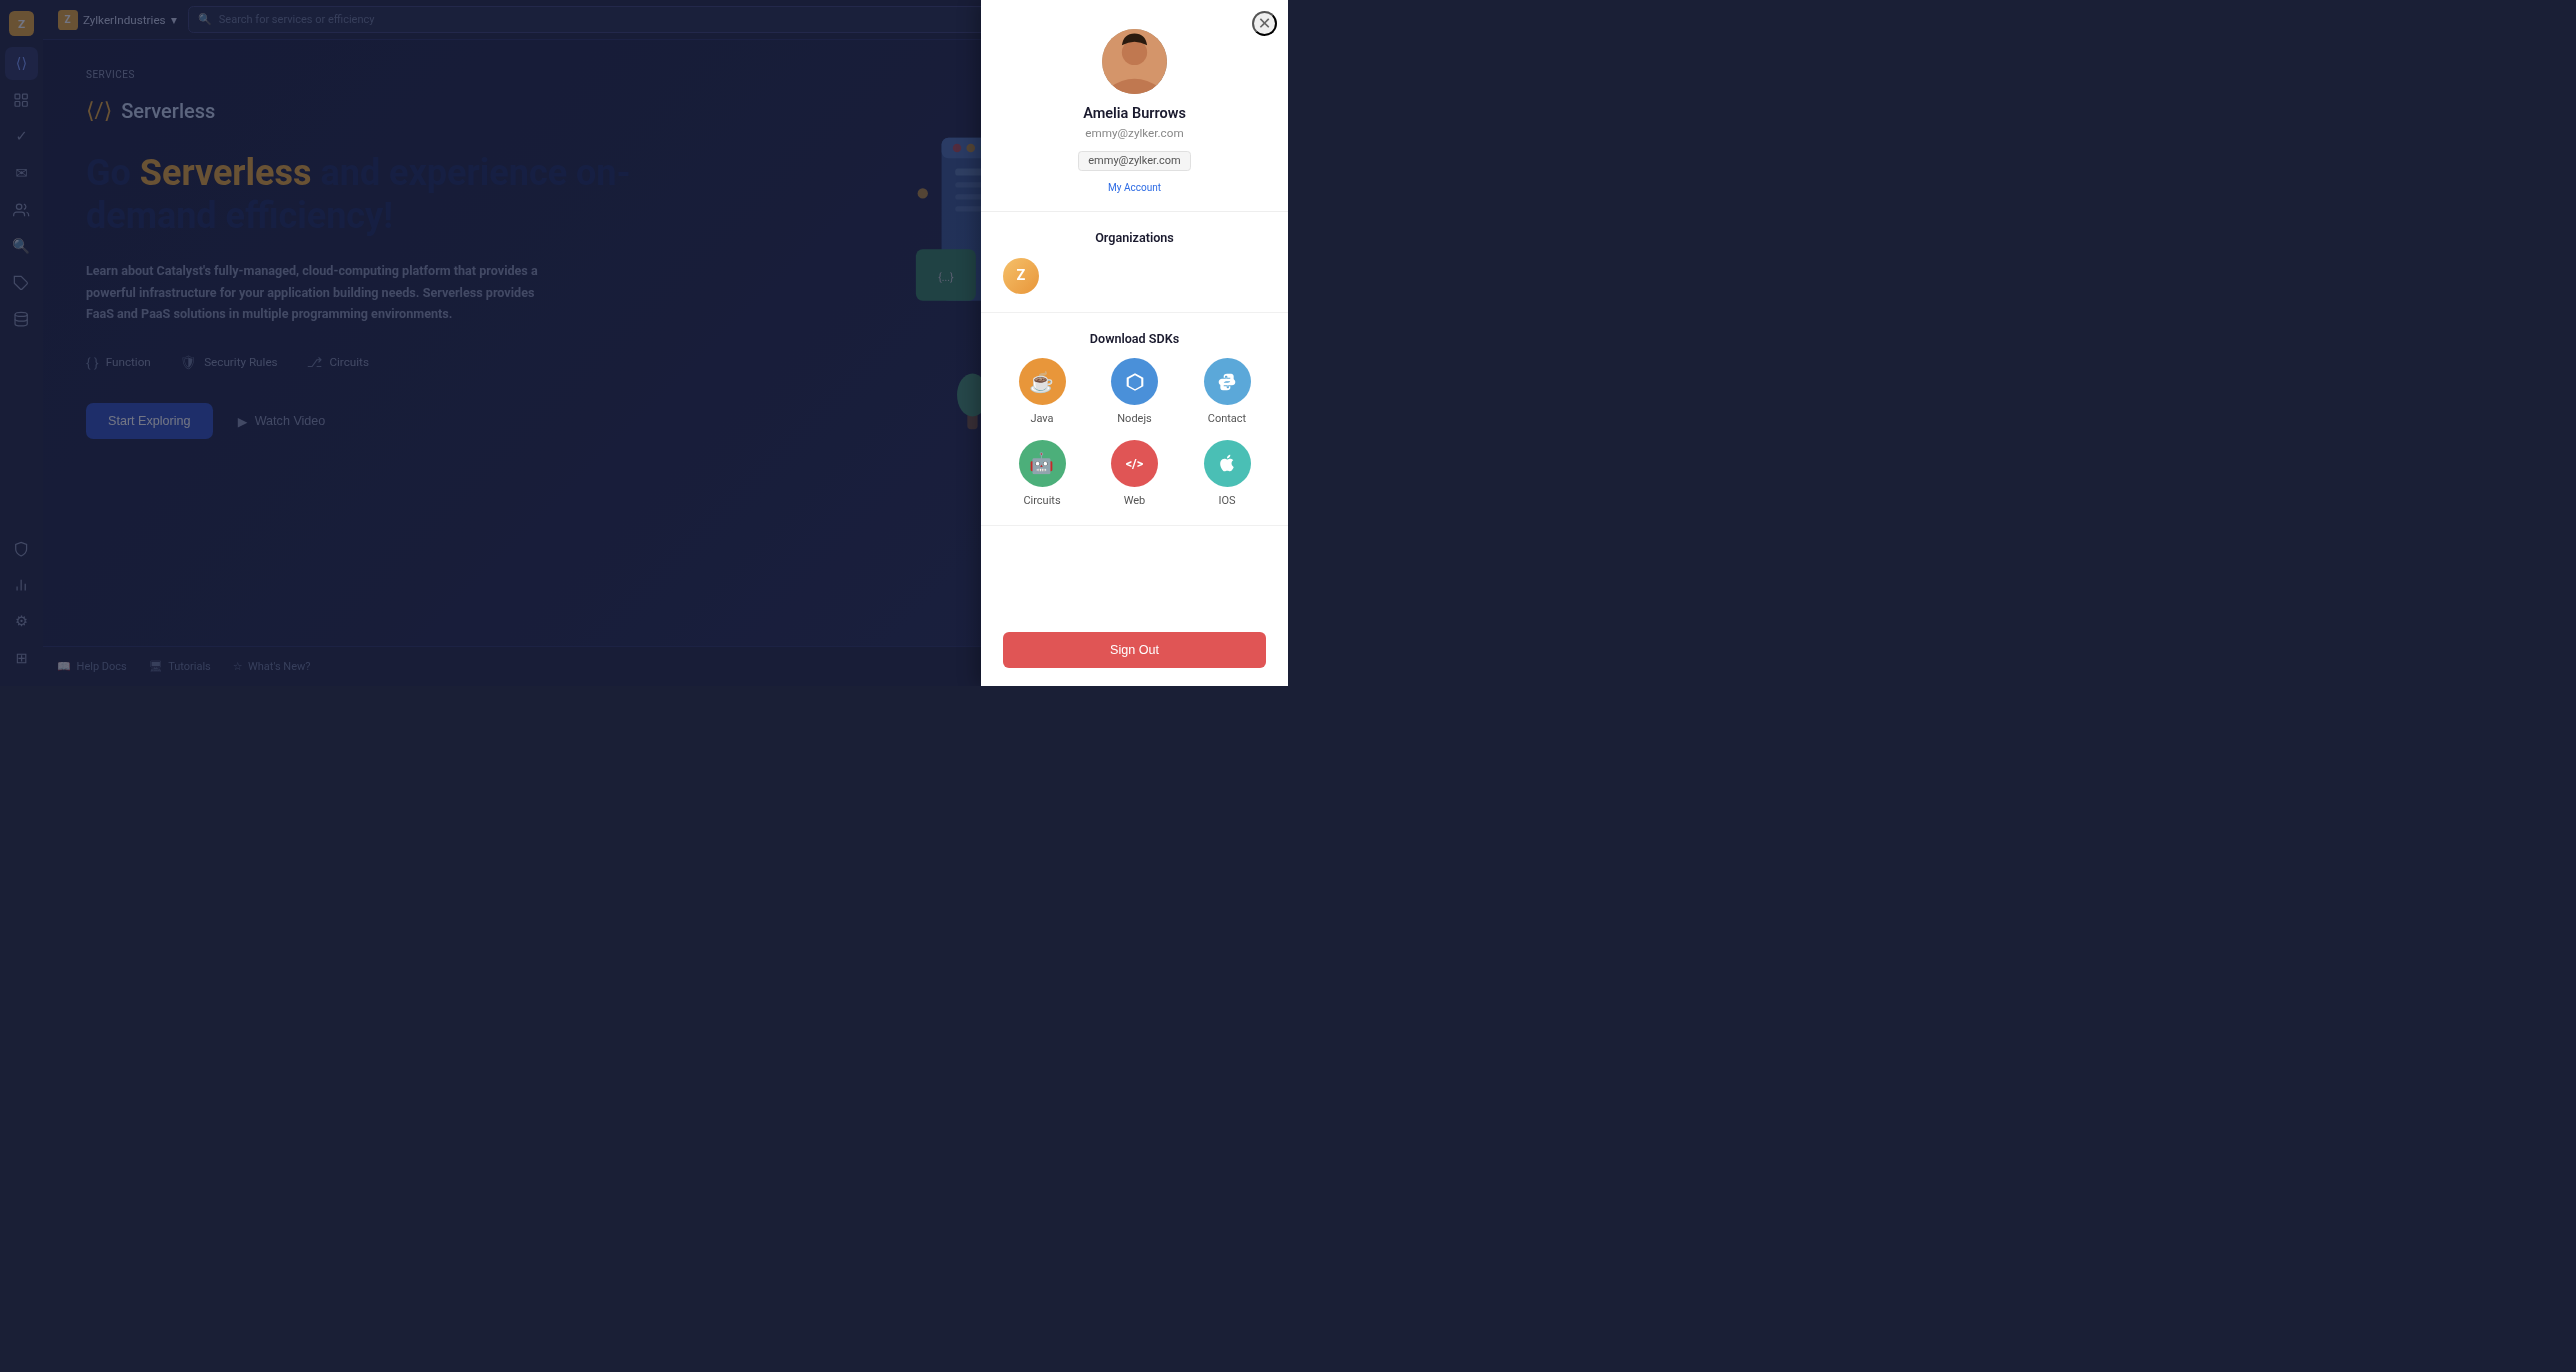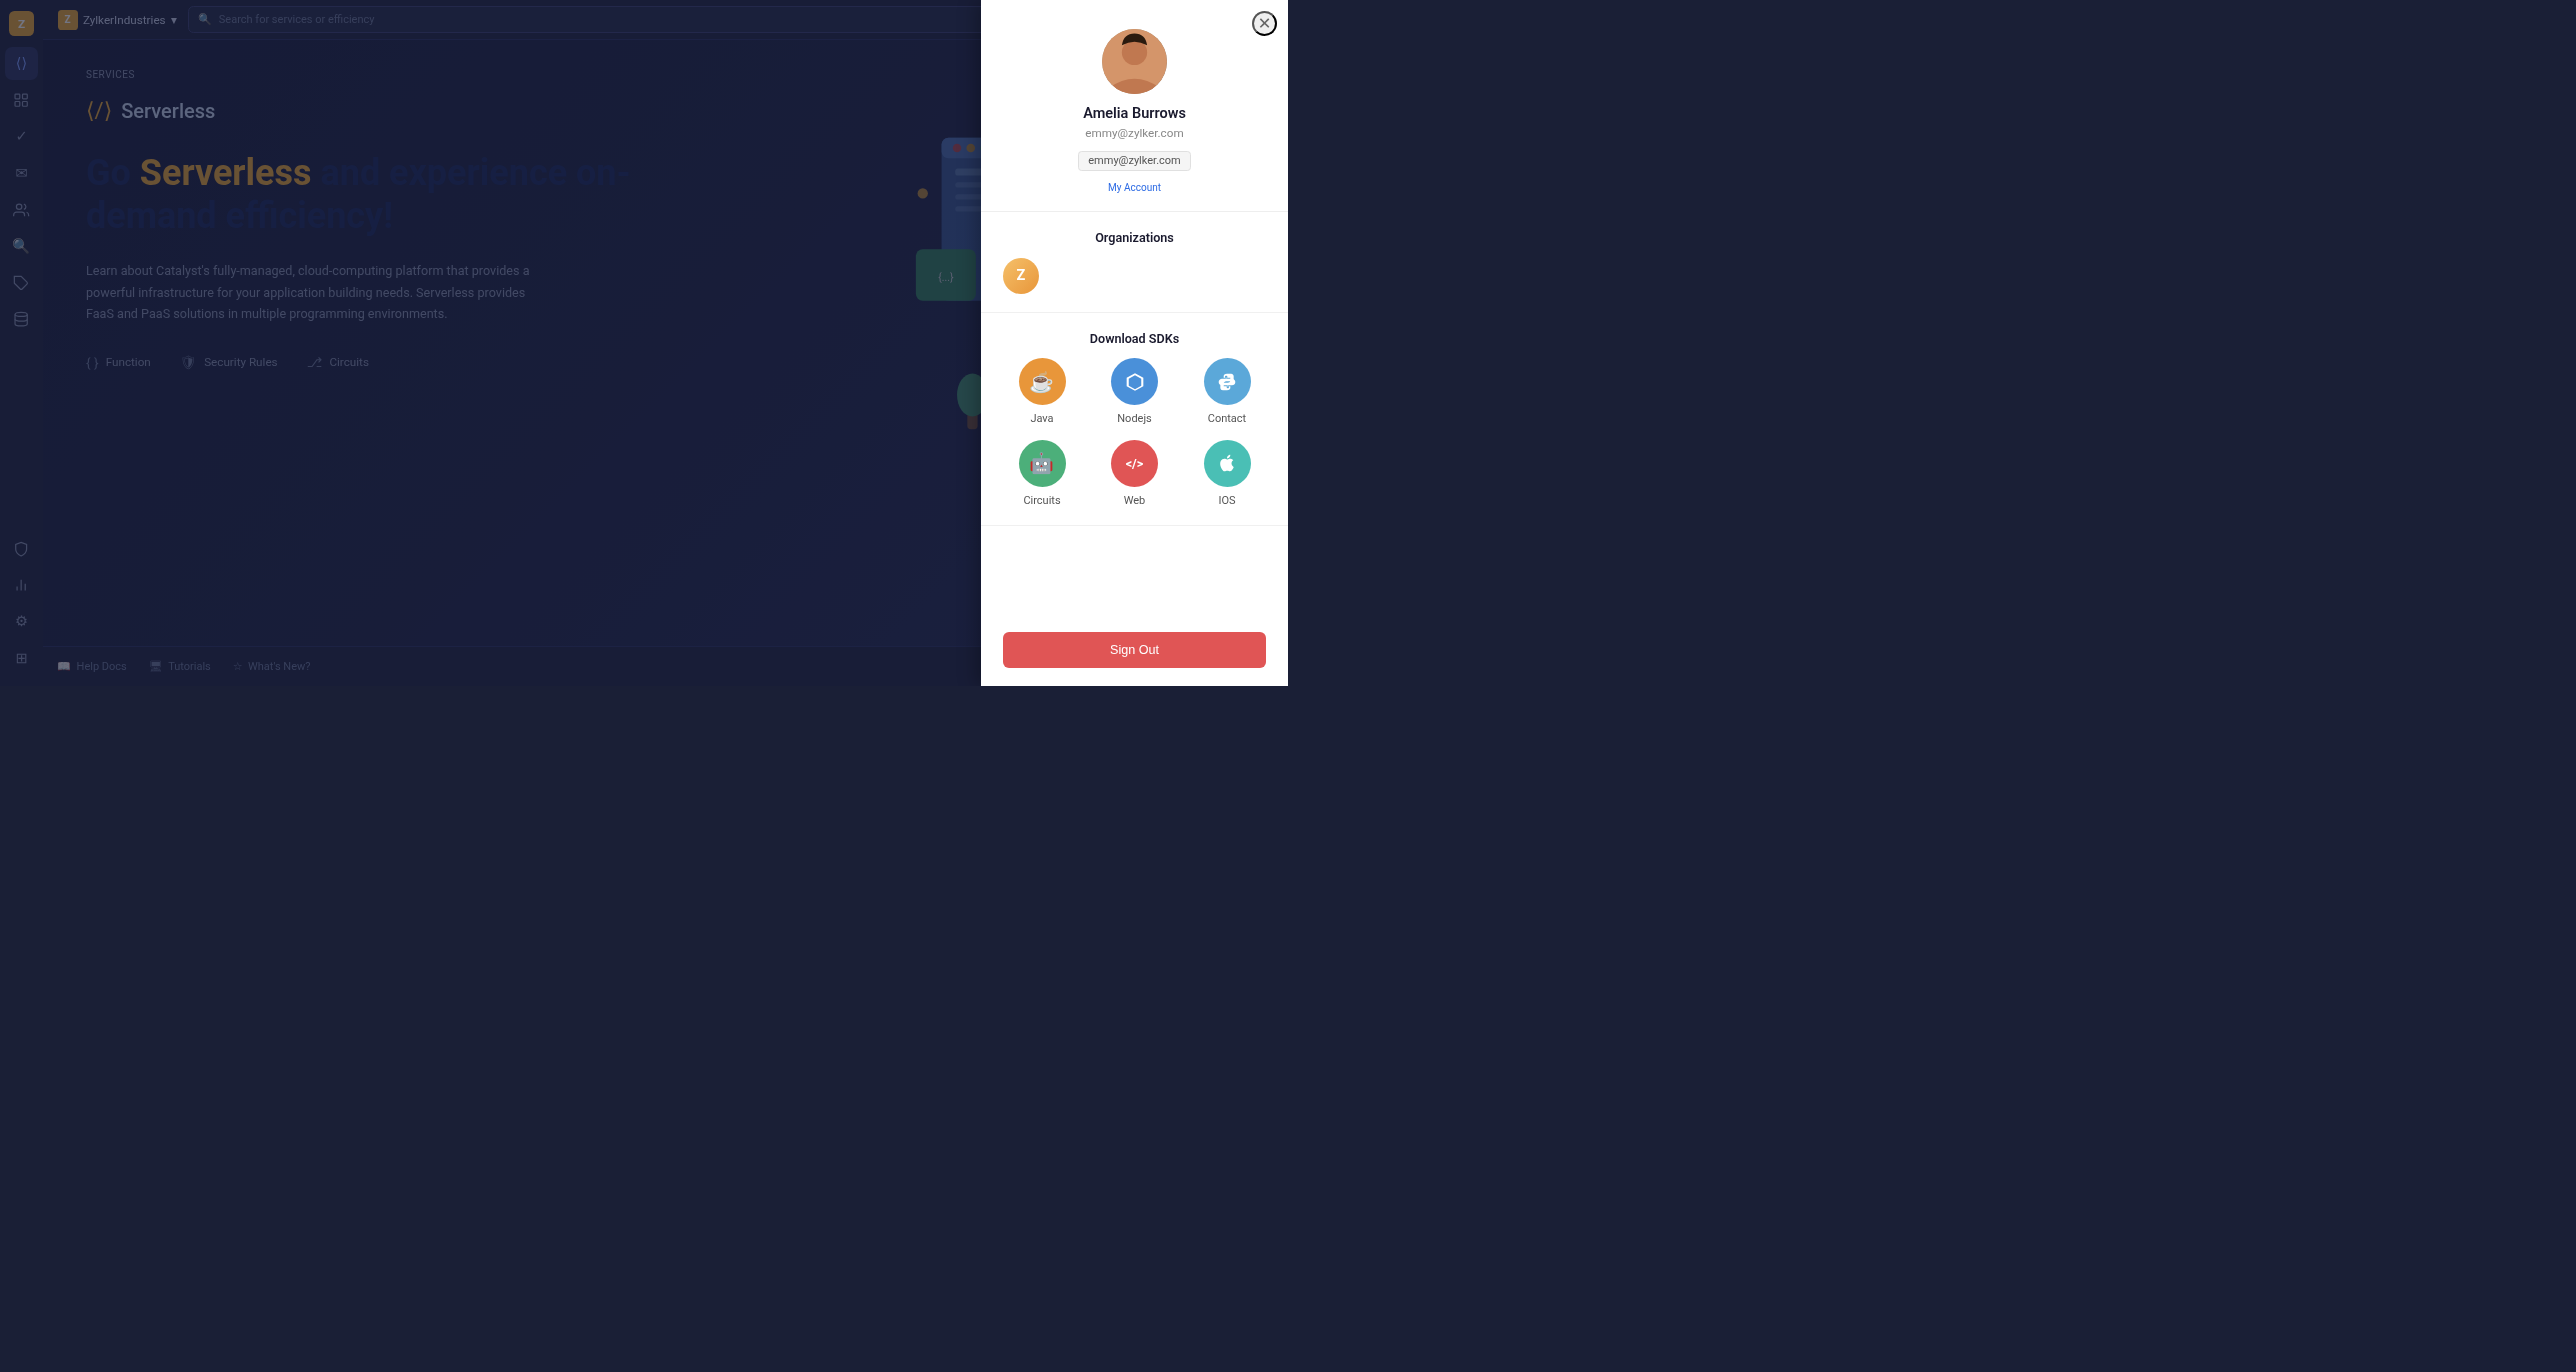--- a/index.html
+++ b/index.html
@@ -127,20 +127,21 @@
       line-height: 1.2;
       margin-bottom: 22px;
     }
     .hero-heading .highlight { color: #e8a838; }
     .hero-desc {
       font-size: 12.6px;
       color: #8892b0;
       line-height: 1.7;
       margin-bottom: 29px;
       max-width: 470px;
+      font-weight: bold;
     }
 
     
     .features-row {
       display: flex; gap: 29px;
       margin-bottom: 33px;
     }
     .feature-item {
       display: flex; align-items: center; gap: 7.2px;
       color: #8892b0; font-size: 11.7px;
@@ -393,20 +394,27 @@
           <div class="feature-item">
             <span class="feature-icon">🛡</span>
             <span>Security Rules</span>
           </div>
           <div class="feature-item">
             <span class="feature-icon">⎇</span>
             <span>Circuits</span>
           </div>
         </div>
 
+        <div class="buttons-row">
+          <button class="btn-primary">Start Exploring</button>
+          <button class="btn-secondary">
+            <span>▶</span>
+            <span>Watch Video</span>
+          </button>
+        </div>
       </div>
 
       <div class="illustration-placeholder">
         <svg viewBox="0 0 400 400" xmlns="http://www.w3.org/2000/svg" opacity="0.75">
 
           <rect x="80" y="30" width="280" height="190" rx="8" fill="#4a78c4" opacity="0.8"></rect>
           <rect x="80" y="30" width="280" height="24" rx="8" fill="#5a88d4"></rect>
           <circle cx="98" cy="42" r="5" fill="#e05555"></circle>
           <circle cx="114" cy="42" r="5" fill="#e8a838"></circle>
           <circle cx="130" cy="42" r="5" fill="#4caf7a"></circle>

